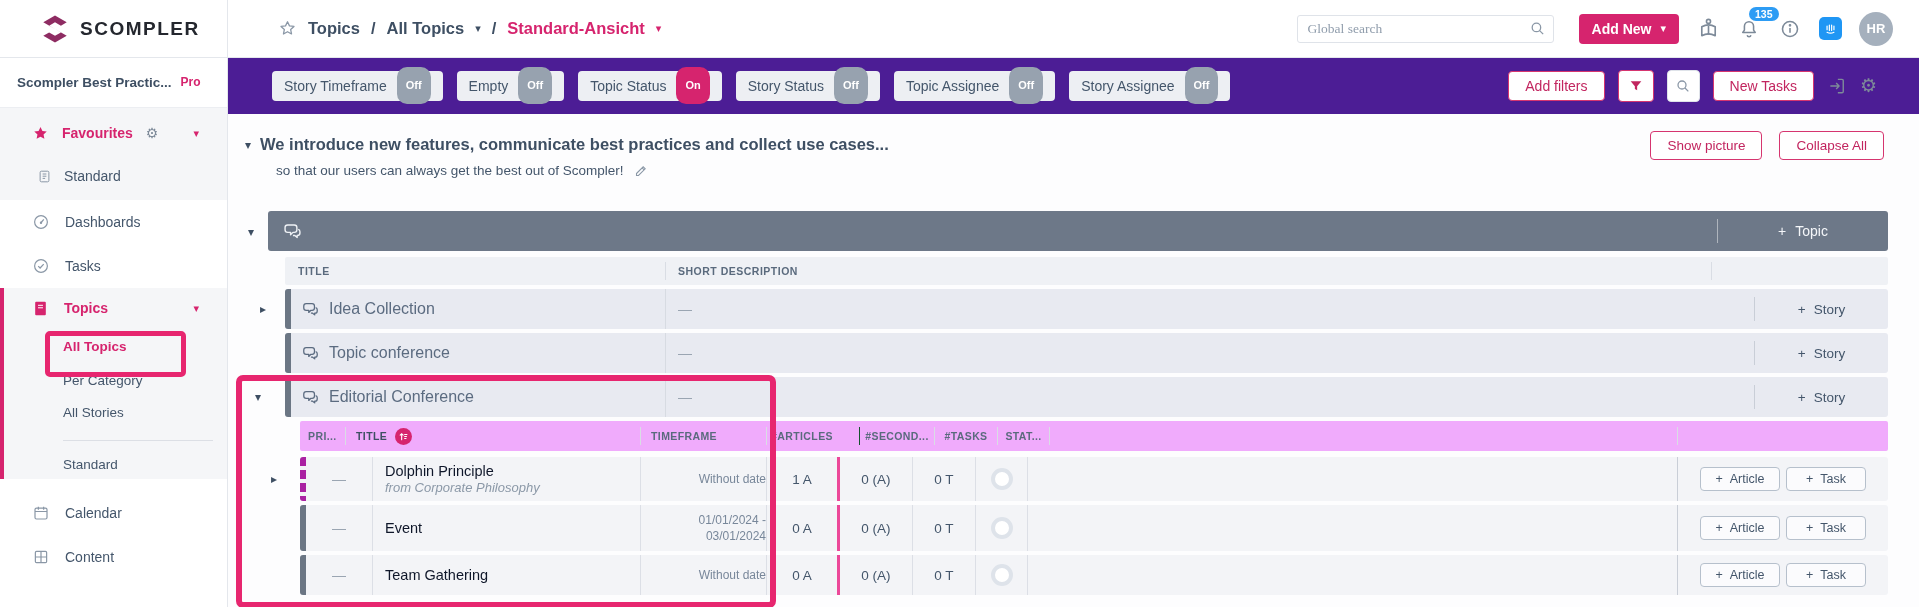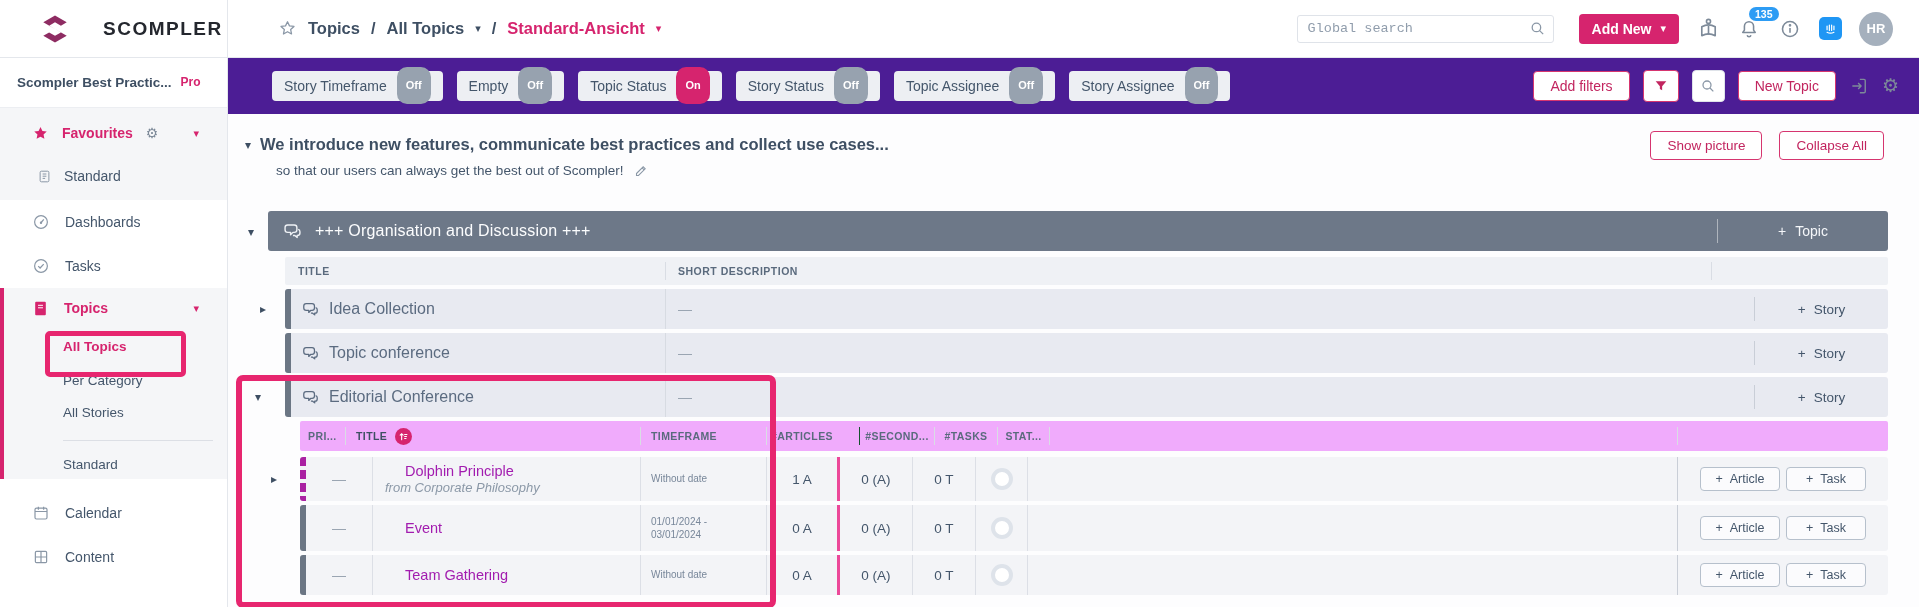--- a/index.html
+++ b/index.html
@@ -3,30 +3,30 @@
 <meta charset="utf-8">
 <style>
   html,body{margin:0;padding:0;overflow:hidden;}
   body{font-family:"Liberation Sans","DejaVu Sans",sans-serif;-webkit-font-smoothing:antialiased;}
   .app{position:relative;width:1919px;height:607px;background:#fff;overflow:hidden;}
 
   
   .topbar{position:absolute;left:0;top:0;width:1919px;height:57px;background:#fff;border-bottom:1px solid #e4e7ec;display:flex;align-items:center;z-index:5;}
   .logo-zone{width:228px;height:57px;border-right:1px solid #e4e7ec;display:flex;align-items:center;padding-left:40px;box-sizing:border-box;flex:none;}
   .logo-mark{width:30px;height:30px;margin-right:10px;flex:none;}
-  .logo-text{font-size:19px;font-weight:bold;letter-spacing:1.5px;color:#24272e;margin-left:23px;}
+  .logo-text{font-size:19px;font-weight:bold;letter-spacing:1.5px;color:#24272e;}
   .breadcrumb{display:flex;align-items:center;margin-left:50px;gap:11px;font-size:16.5px;font-weight:bold;color:#3e4f63;}
   .bc-sep{color:#3e4f63;font-weight:bold;}
   .bc-pink{color:#d6246e;}
   .caret{font-size:11px;line-height:1;}
   .caret.dark{color:#3e4f63;}
   .caret.pink{color:#d6246e;}
   .topbar-right{margin-left:auto;display:flex;align-items:center;gap:17px;padding-right:26px;}
   .global-search{position:relative;width:257px;height:28px;margin-right:8px;}
-  .global-search input{width:100%;height:100%;box-sizing:border-box;border:1px solid #dfe3e9;border-radius:3px;padding:0 30px 0 10px;font-size:13.5px;color:#44566b;font-family:Liberation Mono, monospace;outline:none;}
+  .global-search input{width:100%;height:100%;box-sizing:border-box;border:1px solid #dfe3e9;border-radius:3px;padding:0 30px 0 10px;font-size:13.5px;color:#44566b;font-family:Liberation Serif, serif;outline:none;}
   .global-search input::placeholder{color:#909dac;}
   .gs-icon{position:absolute;right:8px;top:5px;}
   .btn-addnew{height:30px;background:#d6246e;color:#fff;border:none;border-radius:4px;font-size:14px;font-weight:bold;font-family:inherit;padding:0 13px;display:flex;align-items:center;gap:9px;cursor:pointer;}
   .top-icon{position:relative;display:flex;align-items:center;justify-content:center;width:24px;height:24px;cursor:pointer;}
   .notif-badge{position:absolute;top:-10px;left:12px;background:#2d9cf4;color:#fff;font-size:10.5px;font-weight:bold;padding:2px 6px;border-radius:9px;line-height:1;}
   .intercom{width:23px;height:23px;border-radius:5px;background:#1f96f4;display:flex;align-items:center;justify-content:center;}
   .avatar{width:34px;height:34px;border-radius:50%;background:#a5b0bd;color:#fff;font-size:13px;font-weight:bold;display:flex;align-items:center;justify-content:center;}
 
   
   .sidebar{position:absolute;left:0;top:57px;width:228px;bottom:0;background:#fff;border-right:1px solid #e4e7ec;box-sizing:border-box;z-index:4;}
@@ -49,21 +49,21 @@
   .child-label{font-size:13.5px;color:#44566b;}
   .child-label.active{color:#d6246e;font-weight:bold;}
   .group-divider{height:1px;background:#dcdfe5;margin:12px 14px 8px 59px;}
   .footer-row{height:30px;display:flex;align-items:center;padding-left:59px;cursor:pointer;}
 
   
   .filterbar{position:absolute;left:228px;top:57px;right:0;height:57px;background:#4c1d95;display:flex;align-items:center;padding-left:44px;gap:14px;box-sizing:border-box;}
   .chip{height:30px;background:#edeff3;border-radius:4px;display:flex;align-items:center;gap:10px;padding:0 12px;font-size:14px;color:#44566b;cursor:pointer;}
   .chip-state{font-size:11px;font-weight:bold;color:#fff;background:#97a2af;border-radius:10px;padding:13px 9px;line-height:1;}
   .chip-state.on{background:#d6246e;}
-  .filter-right{margin-left:auto;display:flex;align-items:center;gap:13px;padding-right:20px;}
+  .filter-right{margin-left:auto;display:flex;align-items:center;gap:13px;padding-right:42px;}
   .btn-outline-pink{height:30px;border:1px solid #d6356f;color:#c2255f;background:#fff;border-radius:4px;font-size:14px;font-family:inherit;padding:0 16px;cursor:pointer;}
   .btn-icon-pink{width:34px;height:30px;border:1px solid #d6356f;background:#fff;border-radius:4px;display:flex;align-items:center;justify-content:center;cursor:pointer;}
   .btn-icon-gray{width:31px;height:30px;border:1px solid #dfe3e9;background:#fff;border-radius:4px;display:flex;align-items:center;justify-content:center;cursor:pointer;}
   .plain-icon{display:flex;align-items:center;justify-content:center;cursor:pointer;}
   .gear-glyph{font-size:19px;color:#7d8a99;line-height:1;}
 
   
   .content{position:absolute;left:228px;top:114px;right:0;bottom:0;background:#fdfdfe;}
   .page-head{position:absolute;left:17px;top:21px;display:flex;align-items:flex-start;gap:9px;}
   .head-caret{font-size:12px;color:#3e4f63;margin-top:3px;}
@@ -108,23 +108,23 @@
   .sh-actions{width:211px;border-left:1px solid #d9dde4;}
   .sort-badge{width:17px;height:17px;border-radius:50%;background:#d6246e;display:flex;align-items:center;justify-content:center;flex:none;}
 
   .story-row{background:#f3f4f7;border-radius:3px;display:flex;align-items:stretch;margin-bottom:4px;position:relative;}
   .story-row.h44{height:44px;} .story-row.h46{height:46px;} .story-row.h40{height:40px;}
   .s-border{width:6px;flex:none;border-radius:3px 0 0 3px;background:#6b7684;}
   .s-border.dashed{background:repeating-linear-gradient(to bottom,#aa21a2 0 9px,#f3f4f7 9px 13px);}
   .sc{display:flex;align-items:center;box-sizing:border-box;}
   .s-pri{width:66px;justify-content:center;color:#9aa5b2;font-size:14px;flex:none;}
   .s-title{width:268px;border-left:1px solid #dcdfe6;padding-left:12px;flex:none;flex-direction:column;align-items:flex-start;justify-content:center;gap:1px;}
-  .s-title .name{font-size:14.5px;color:#a21caf;margin-left:20px;}
+  .s-title .name{font-size:14.5px;color:#0f172a;}
   .s-title .origin{font-size:13px;font-style:italic;color:#8b98a7;}
-  .s-time{width:126px;border-left:1px solid #dcdfe6;padding-left:10px;font-size:10px;color:#78879a;flex:none;flex-direction:column;align-items:flex-start;justify-content:center;line-height:1.35;}
+  .s-time{width:126px;border-left:1px solid #dcdfe6;padding-left:10px;font-size:12px;color:#78879a;flex:none;flex-direction:column;align-items:flex-end;justify-content:center;line-height:1.35;}
   .s-art{width:71px;border-left:1px solid #dcdfe6;justify-content:center;font-size:13.5px;color:#44566b;flex:none;}
   .s-sec{width:75px;border-left:3px solid #ec4899;justify-content:center;font-size:13.5px;color:#44566b;flex:none;}
   .s-task{width:63px;border-left:1px solid #dcdfe6;justify-content:center;font-size:13.5px;color:#44566b;flex:none;}
   .s-stat{width:52px;border-left:1px solid #dcdfe6;justify-content:center;flex:none;}
   .donut{width:14px;height:14px;border:4px solid #dee3ea;border-radius:50%;background:#fff;}
   .s-fill{flex:1;border-left:1px solid #dcdfe6;}
   .s-actions{width:211px;border-left:1px solid #c9ced7;justify-content:flex-start;gap:6px;padding-left:22px;flex:none;}
   .mini-btn{height:24px;min-width:80px;border:1px solid #b6c0cc;border-radius:4px;background:#fbfbfd;display:flex;align-items:center;justify-content:center;gap:7px;font-size:12.5px;color:#44566b;font-family:inherit;cursor:pointer;box-sizing:border-box;padding:0 10px;}
 
   
@@ -312,21 +312,21 @@
         <svg width="16" height="16" viewBox="0 0 24 24">
             <path d="M4 5h16l-6.3 7.2v6.3l-3.4-2.1v-4.2z" fill="#c2255f"></path>
           </svg>
       </span>
       <span class="btn-icon-gray">
         <svg width="16" height="16" viewBox="0 0 24 24" fill="none" stroke="#8a97a6" stroke-width="1.9">
             <circle cx="10.5" cy="10.5" r="6"></circle>
             <path d="M15 15l5 5"></path>
           </svg>
       </span>
-      <button class="btn-outline-pink">New Topic</button>
+      <button class="btn-outline-pink">New Tasks</button>
       <span class="plain-icon">
         <svg width="20" height="20" viewBox="0 0 24 24" fill="none" stroke="#7d8a99" stroke-width="1.7" stroke-linejoin="round">
             <path d="M13 4h5A1.5 1.5 0 0 1 19.5 5.5v13A1.5 1.5 0 0 1 18 20h-5"></path>
             <path d="M4 12h10M11 8.5 14.5 12 11 15.5"></path>
           </svg>
       </span>
       <span class="plain-icon gear-glyph">⚙</span>
     </div>
   </div>
 
@@ -350,21 +350,20 @@
     <div class="table-wrap">
 
       <div class="group-bar">
         <span class="gb-caret">▾</span>
         <span class="gb-icon">
           <svg width="21" height="21" viewBox="0 0 24 24" fill="none" stroke="#eef1f5" stroke-width="1.6" stroke-linejoin="round">
               <path d="M6.5 4.5h7.5a3 3 0 0 1 3 3v2.5a3 3 0 0 1-3 3h-1.5l-2.7 2.7v-2.7H6.5a3 3 0 0 1-3-3V7.5a3 3 0 0 1 3-3z"></path>
               <path d="M18.5 9.5a2.8 2.8 0 0 1 2 2.7v1.6a2.8 2.8 0 0 1-2.8 2.8h-.4v2.2l-2.6-2.2h-2.2"></path>
             </svg>
         </span>
-        <span class="gb-title">+++ Organisation and Discussion +++</span>
         <span class="gb-spacer"></span>
         <span class="gb-topic">
           <span>+</span>
           <span>Topic</span>
         </span>
       </div>
 
       <div class="cols-row">
         <span class="colh ch-title">TITLE</span>
         <span class="colh ch-desc">SHORT DESCRIPTION</span>

